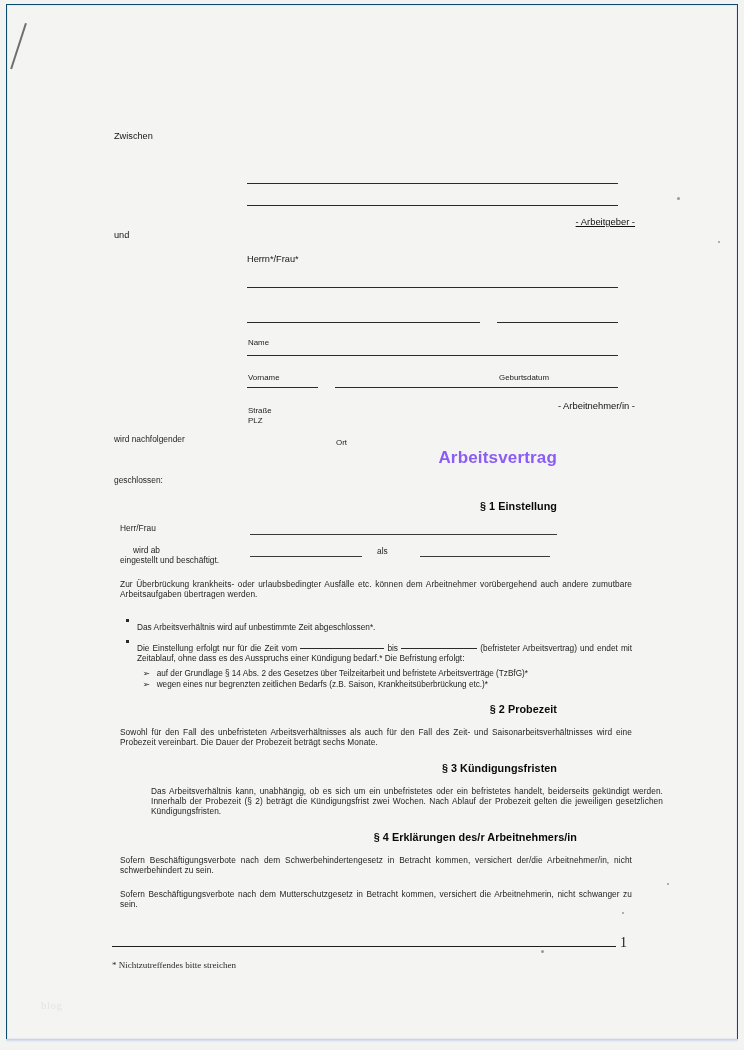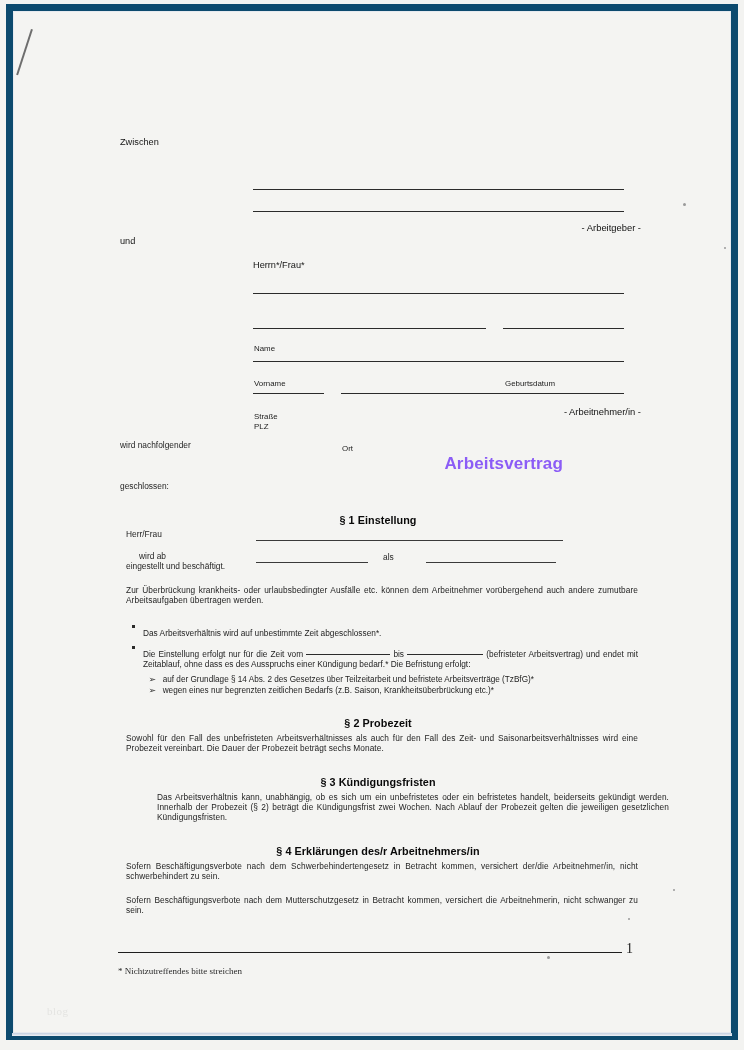--- a/index.html
+++ b/index.html
@@ -17,21 +17,21 @@
   }
 
   
   #page-frame {
     position: absolute;
     left: 6px;
     top: 4px;
     width: 732px;
     height: 1036px;
     background: #f4f4f2;
-    border: 7px solid #0c4a6e;
+    border: 1px solid #0c4a6e;
     box-shadow: 0 0 0 1px #e6eaf0 inset;
     box-sizing: border-box;
   }
   #page-frame::after {
     content: "";
     position: absolute;
     left: -1px; right: -1px; bottom: -3px;
     height: 3px;
     background: linear-gradient(#c3cfe0, #eef1f6);
   }
@@ -76,23 +76,22 @@
     font-size: 17px;
     font-weight: bold;
     letter-spacing: 0.01em;
     color: #8b5cf6;
     text-align: right;
   }
   .sec-head {
     font-size: 10.8px;
     font-weight: bold;
     color: #090909;
-    text-align: center;
+    text-align: right;
     letter-spacing: 0.005em;
-    margin-top: 8px;
   }
 
   
   .bullet-row {
     position: absolute;
     display: flex;
     align-items: flex-start;
   }
   .bullet-sq {
     width: 3px;
@@ -188,21 +187,21 @@
   <div class="speck" style="left:660px; top:878px; width:2px; height:2px;"></div>
   <div class="speck" style="left:615px; top:907px; width:2px; height:2px;"></div>
   <div class="speck" style="left:534px; top:945px; width:3px; height:3px;"></div>
   <div class="watermark" style="left:34px; top:994px;">blog</div>
 
   <div class="t label-md" style="left:107px; top:126px;">Zwischen</div>
 
   <div class="rule" style="left:240px; top:178px; width:371px;"></div>
   <div class="rule" style="left:240px; top:200px; width:371px;"></div>
 
-  <div class="t right-tag" style="left:545px; top:212px; width:83px;">- Arbeitgeber -</div>
+  <div class="t right-tag" style="left:545px; top:212px; width:83px;text-decoration:underline;">- Arbeitgeber -</div>
 
   <div class="t label-md" style="left:107px; top:225px;">und</div>
 
   <div class="t label-md" style="left:240px; top:249px;">Herrn*/Frau*</div>
 
   <div class="rule" style="left:240px; top:282px; width:371px;"></div>
   <div class="t label-xs" style="left:241px; top:286px;">Name</div>
 
   <div class="rule" style="left:240px; top:317px; width:233px;"></div>
   <div class="rule" style="left:490px; top:317px; width:121px;"></div>

